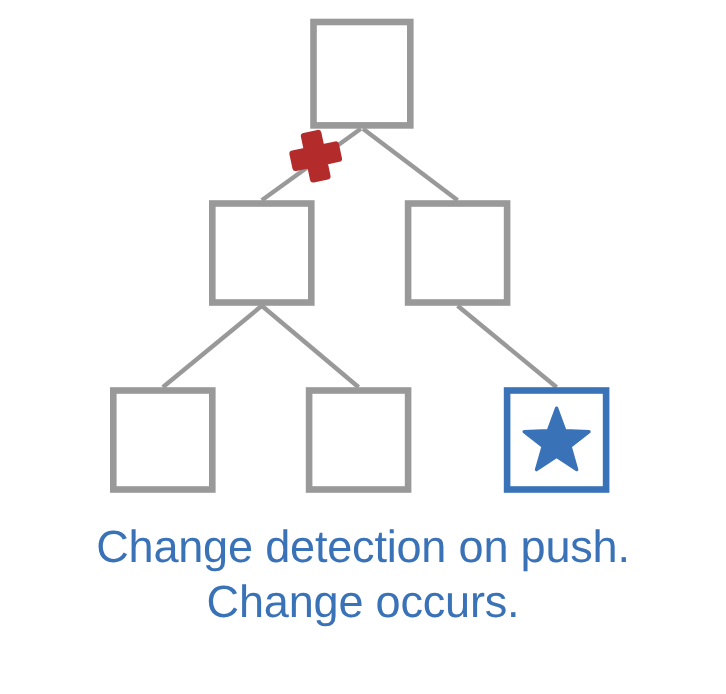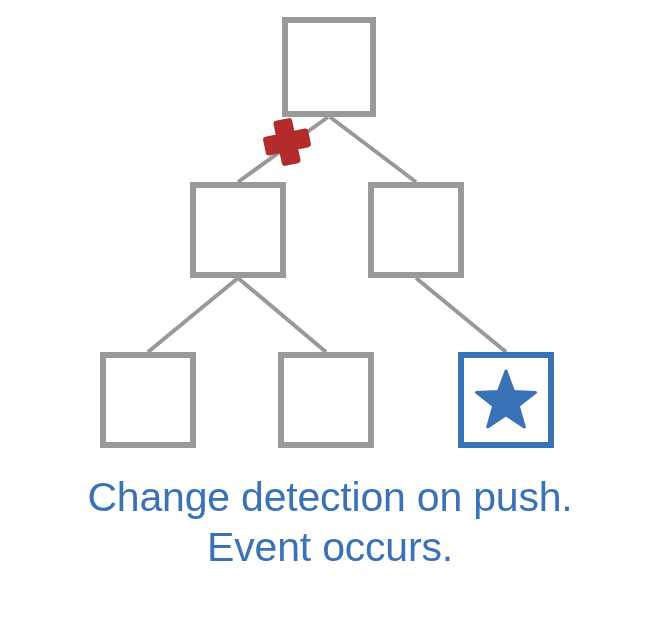--- a/index.html
+++ b/index.html
@@ -97,16 +97,16 @@
                L 6.5 20 L -6.5 20
                L -6.5 6.5 L -20 6.5
                L -20 -6.5 L -6.5 -6.5
                Z" fill="#b32b2b" stroke="#b32b2b" stroke-width="6" stroke-linejoin="round" stroke-linecap="round"></path>
     </g>
 
   </svg>
 
   <div class="caption-layer">
     <span class="caption-line">Change detection on push.</span>
-    <span class="caption-line">Event occurs.</span>
+    <span class="caption-line">Change occurs.</span>
   </div>
 
 </div>
 
 </body></html>

